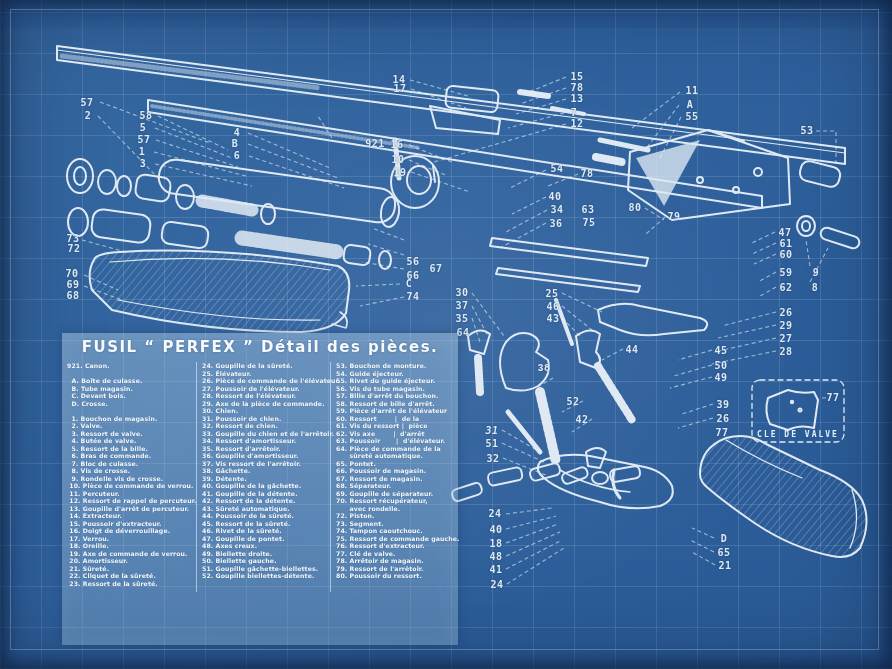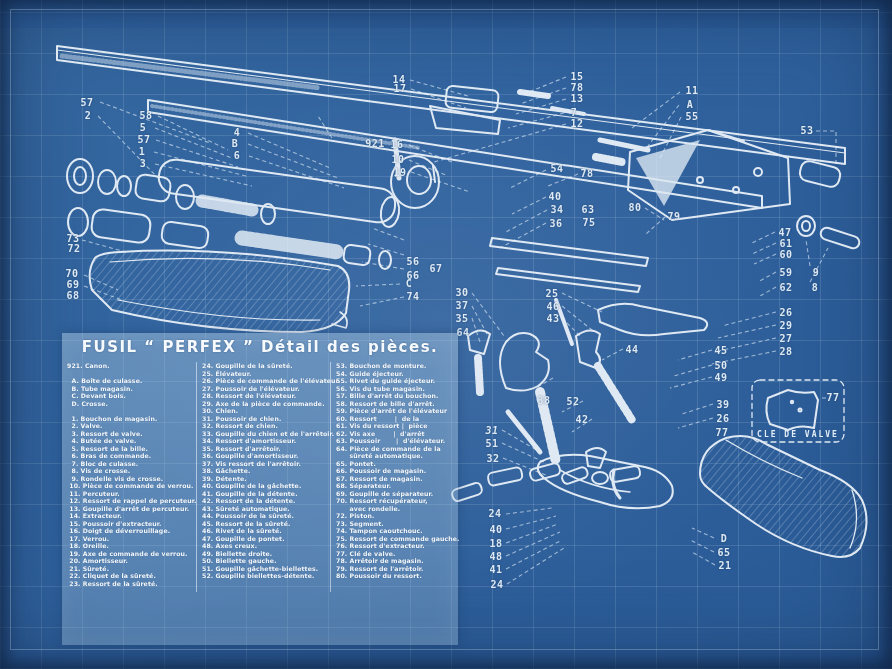--- a/index.html
+++ b/index.html
@@ -315,21 +315,21 @@
       <span class="callout" style="left: 409px; top: 283px;">C</span>
       <span class="callout" style="left: 413px; top: 296px;">74</span>
       <span class="callout" style="left: 462px; top: 292px;">30</span>
       <span class="callout" style="left: 462px; top: 305px;">37</span>
       <span class="callout" style="left: 462px; top: 318px;">35</span>
       <span class="callout" style="left: 463px; top: 332px;">64</span>
       <span class="callout" style="left: 552px; top: 293px;">25</span>
       <span class="callout" style="left: 553px; top: 306px;">46</span>
       <span class="callout" style="left: 553px; top: 318px;">43</span>
       <span class="callout" style="left: 632px; top: 349px;">44</span>
-      <span class="callout" style="left: 544px; top: 400px;">38</span>
+      <span class="callout" style="left: 544px; top: 368px; font-family: Liberation Mono, monospace;">38</span>
       <span class="callout" style="left: 573px; top: 401px;">52</span>
       <span class="callout" style="left: 582px; top: 419px;">42</span>
       <span class="callout" style="left: 492px; top: 430px; font-style: italic;">31</span>
       <span class="callout" style="left: 492px; top: 443px;">51</span>
       <span class="callout" style="left: 493px; top: 458px;">32</span>
       <span class="callout" style="left: 786px; top: 312px;">26</span>
       <span class="callout" style="left: 786px; top: 325px;">29</span>
       <span class="callout" style="left: 786px; top: 338px;">27</span>
       <span class="callout" style="left: 786px; top: 351px;">28</span>
       <span class="callout" style="left: 721px; top: 350px;">45</span>

